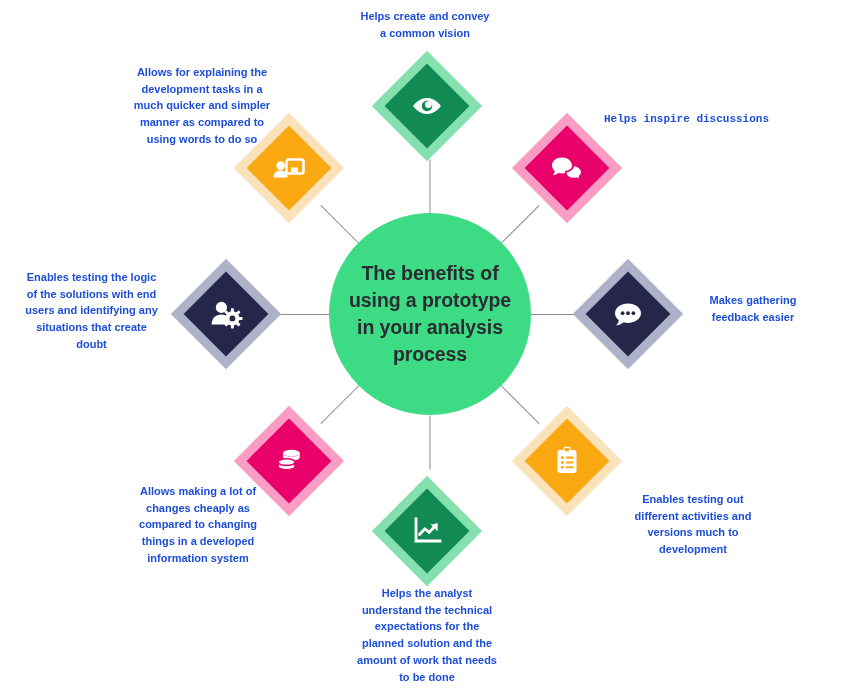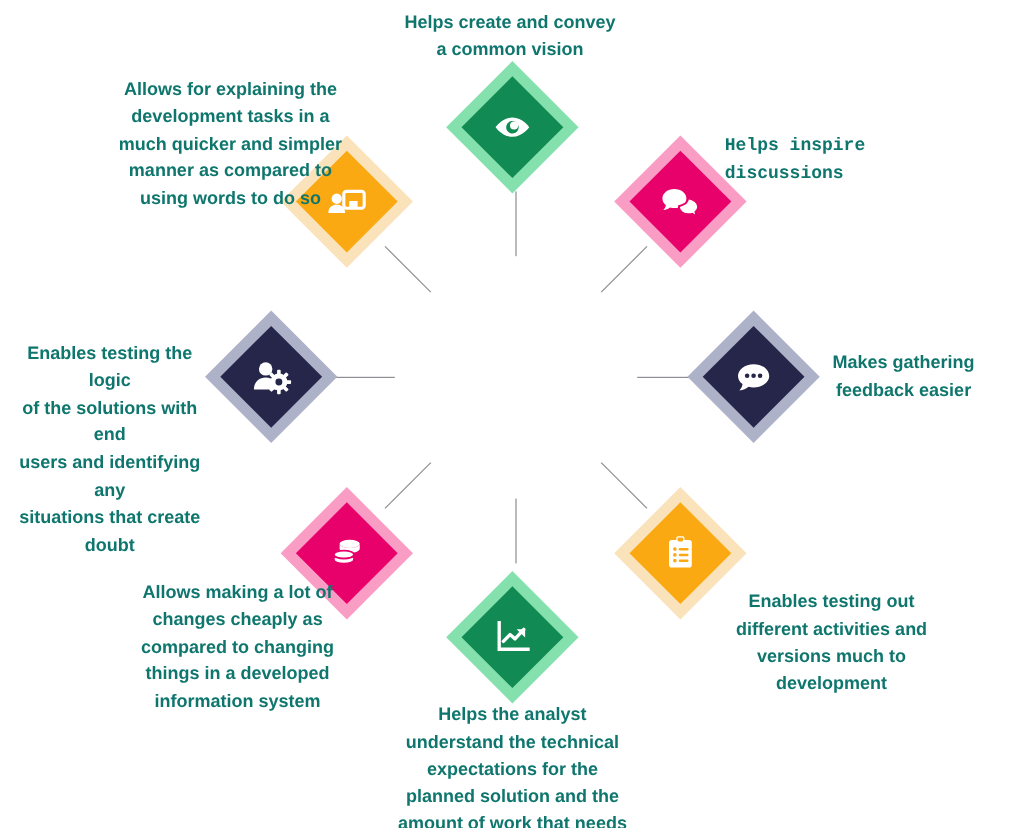--- a/index.html
+++ b/index.html
@@ -87,22 +87,22 @@
     display: flex;
     align-items: center;
     justify-content: center;
   }
   .glyph svg {
     display: block;
   }
 
   .label {
     position: absolute;
-    color: #0f766e;
-    font-size: 15px;
+    color: #1d4ed8;
+    font-size: 11px;
     font-weight: bold;
     line-height: 1.52;
     white-space: pre-line;
   }
   .label.c { text-align: center; }
   .label.l { text-align: left; }
 </style>
 </head>
 <body>
 
@@ -110,20 +110,26 @@
 
   <div class="spoke" style="left:430px; top:213px; width:54px; transform:rotate(-90deg);"></div>
   <div class="spoke" style="left:501px; top:243px; width:54px; transform:rotate(-45deg);"></div>
   <div class="spoke" style="left:531px; top:314px; width:54px; transform:rotate(0deg);"></div>
   <div class="spoke" style="left:501px; top:385px; width:54px; transform:rotate(45deg);"></div>
   <div class="spoke" style="left:430px; top:415px; width:54px; transform:rotate(90deg);"></div>
   <div class="spoke" style="left:359px; top:385px; width:54px; transform:rotate(135deg);"></div>
   <div class="spoke" style="left:329px; top:314px; width:54px; transform:rotate(180deg);"></div>
   <div class="spoke" style="left:359px; top:243px; width:54px; transform:rotate(-135deg);"></div>
 
+  <div id="hub">
+    <div id="hub-text">The benefits of
+using a prototype
+in your analysis
+process</div>
+  </div>
 
   <div class="node" style="left:0; top:0;">
     <div class="diamond-wrap" style="left:384px; top:63px;">
       <div class="diamond-back" style="background:#84e0ac;"></div>
       <div class="diamond-front" style="background:#128a53;"></div>
       <div class="glyph">
         <svg width="34" height="34" viewBox="0 0 34 34">
           <path d="M17 9 C8.5 9 3 17 3 17 C3 17 8.5 25 17 25 C25.5 25 31 17 31 17 C31 17 25.5 9 17 9 Z
                    M17 22.2 C14.1 22.2 11.8 19.9 11.8 17 C11.8 14.1 14.1 11.8 17 11.8
                    C19.9 11.8 22.2 14.1 22.2 17 C22.2 19.9 19.9 22.2 17 22.2 Z" fill="#ffffff"></path>
@@ -141,21 +147,21 @@
       <div class="diamond-front" style="background:#fba913;"></div>
       <div class="glyph">
         <svg width="34" height="34" viewBox="0 0 34 34">
           <rect x="14.5" y="8.5" width="17" height="14" rx="2.2" fill="none" stroke="#ffffff" stroke-width="2.6"></rect>
           <rect x="19" y="16.5" width="7" height="5" fill="#ffffff"></rect>
           <circle cx="8.6" cy="14.6" r="4.3" fill="#ffffff"></circle>
           <path d="M1.6 26.5 C1.6 21.8 4.7 19.6 8.6 19.6 C12.5 19.6 15.6 21.8 15.6 26.5 Z" fill="#ffffff"></path>
         </svg>
       </div>
     </div>
-    <div class="label c" style="left:70px; top:64px; width:244px;">Allows for explaining the
+    <div class="label c" style="left:80px; top:64px; width:244px;">Allows for explaining the
 development tasks in a
 much quicker and simpler
 manner as compared to
 using words to do so</div>
   </div>
 
   <div class="node" style="left:0; top:0;">
     <div class="diamond-wrap" style="left:524px; top:125px;">
       <div class="diamond-back" style="background:#fa9dc4;"></div>
       <div class="diamond-front" style="background:#e8006b;"></div>
@@ -281,20 +287,20 @@
               <rect x="-1.5" y="-10.2" width="3" height="4.4" rx="0.8" transform="rotate(45)"></rect>
               <rect x="-1.5" y="5.8" width="3" height="4.4" rx="0.8" transform="rotate(45)"></rect>
               <rect x="-10.2" y="-1.5" width="4.4" height="3" rx="0.8" transform="rotate(45)"></rect>
               <rect x="5.8" y="-1.5" width="4.4" height="3" rx="0.8" transform="rotate(45)"></rect>
             </g>
           </g>
           <circle cx="23.4" cy="21.4" r="9.4" fill="none" stroke="#26264a" stroke-width="2.2" stroke-opacity="0"></circle>
         </svg>
       </div>
     </div>
-    <div class="label c" style="left:4px; top:284px; width:175px;">Enables testing the logic
+    <div class="label c" style="left:4px; top:269px; width:175px;">Enables testing the logic
 of the solutions with end
 users and identifying any
 situations that create
 doubt</div>
   </div>
 
 </div>
 
 </body></html>

